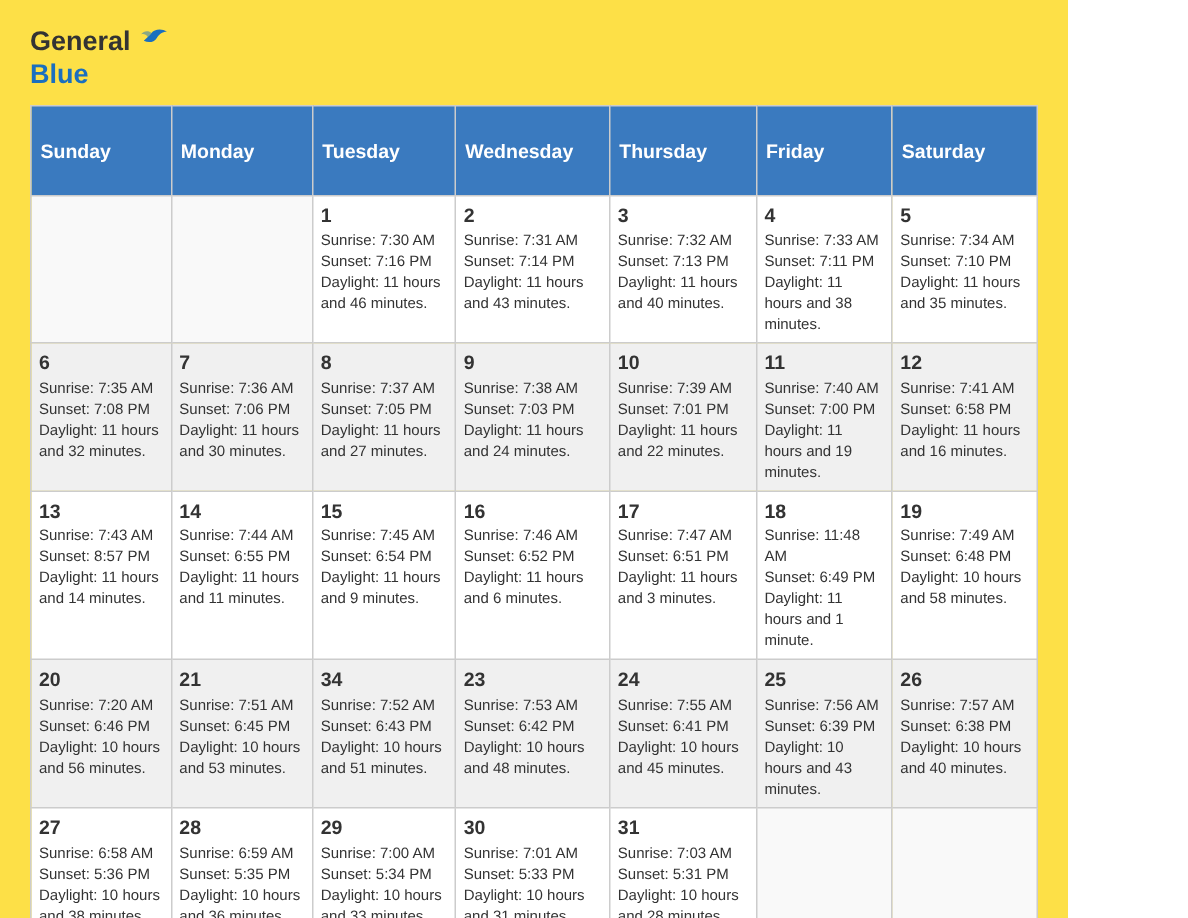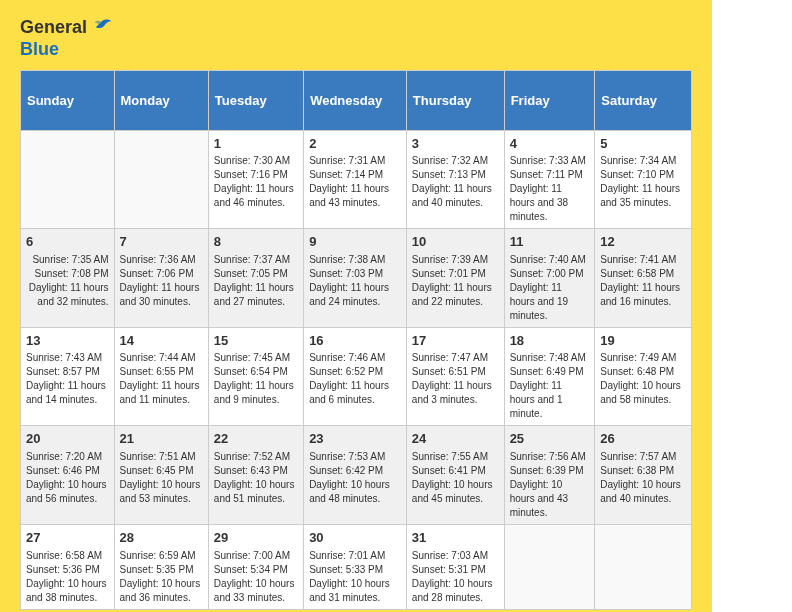--- a/index.html
+++ b/index.html
@@ -162,21 +162,21 @@
           <td>
             <span class="day-number">5</span>
             <div class="day-info" style="white-space: pre-line;">Sunrise: 7:34 AM
 Sunset: 7:10 PM
 Daylight: 11 hours and 35 minutes.</div>
           </td>
         </tr>
         <tr class="row-shade">
           <td>
             <span class="day-number">6</span>
-            <div class="day-info" style="white-space: pre-line; text-align: right;">Sunrise: 7:35 AM
+            <div class="day-info" style="white-space: pre-line;">Sunrise: 7:35 AM
 Sunset: 7:08 PM
 Daylight: 11 hours and 32 minutes.</div>
           </td>
           <td>
             <span class="day-number">7</span>
             <div class="day-info" style="white-space: pre-line;">Sunrise: 7:36 AM
 Sunset: 7:06 PM
 Daylight: 11 hours and 30 minutes.</div>
           </td>
           <td>
@@ -236,21 +236,21 @@
 Daylight: 11 hours and 6 minutes.</div>
           </td>
           <td>
             <span class="day-number">17</span>
             <div class="day-info" style="white-space: pre-line;">Sunrise: 7:47 AM
 Sunset: 6:51 PM
 Daylight: 11 hours and 3 minutes.</div>
           </td>
           <td>
             <span class="day-number">18</span>
-            <div class="day-info" style="white-space: pre-line;">Sunrise: 7:48 AM
+            <div class="day-info" style="white-space: pre-line;">Sunrise: 11:48 AM
 Sunset: 6:49 PM
 Daylight: 11 hours and 1 minute.</div>
           </td>
           <td>
             <span class="day-number">19</span>
             <div class="day-info" style="white-space: pre-line;">Sunrise: 7:49 AM
 Sunset: 6:48 PM
 Daylight: 10 hours and 58 minutes.</div>
           </td>
         </tr>
@@ -261,21 +261,21 @@
 Sunset: 6:46 PM
 Daylight: 10 hours and 56 minutes.</div>
           </td>
           <td>
             <span class="day-number">21</span>
             <div class="day-info" style="white-space: pre-line;">Sunrise: 7:51 AM
 Sunset: 6:45 PM
 Daylight: 10 hours and 53 minutes.</div>
           </td>
           <td>
-            <span class="day-number">22</span>
+            <span class="day-number">34</span>
             <div class="day-info" style="white-space: pre-line;">Sunrise: 7:52 AM
 Sunset: 6:43 PM
 Daylight: 10 hours and 51 minutes.</div>
           </td>
           <td>
             <span class="day-number">23</span>
             <div class="day-info" style="white-space: pre-line;">Sunrise: 7:53 AM
 Sunset: 6:42 PM
 Daylight: 10 hours and 48 minutes.</div>
           </td>

